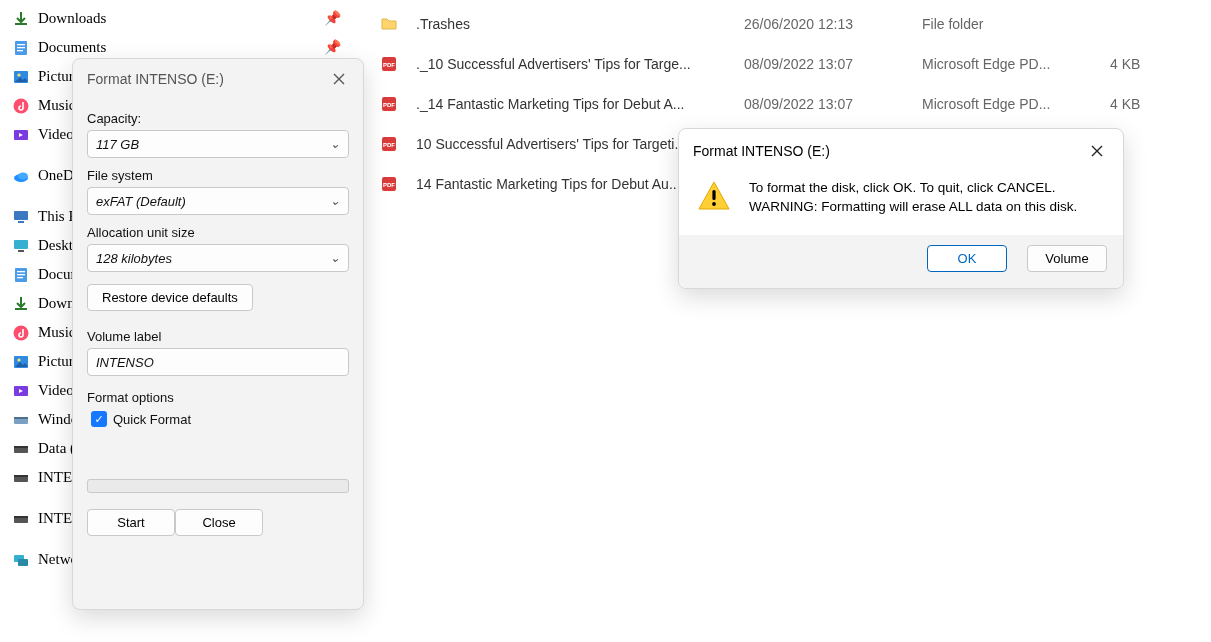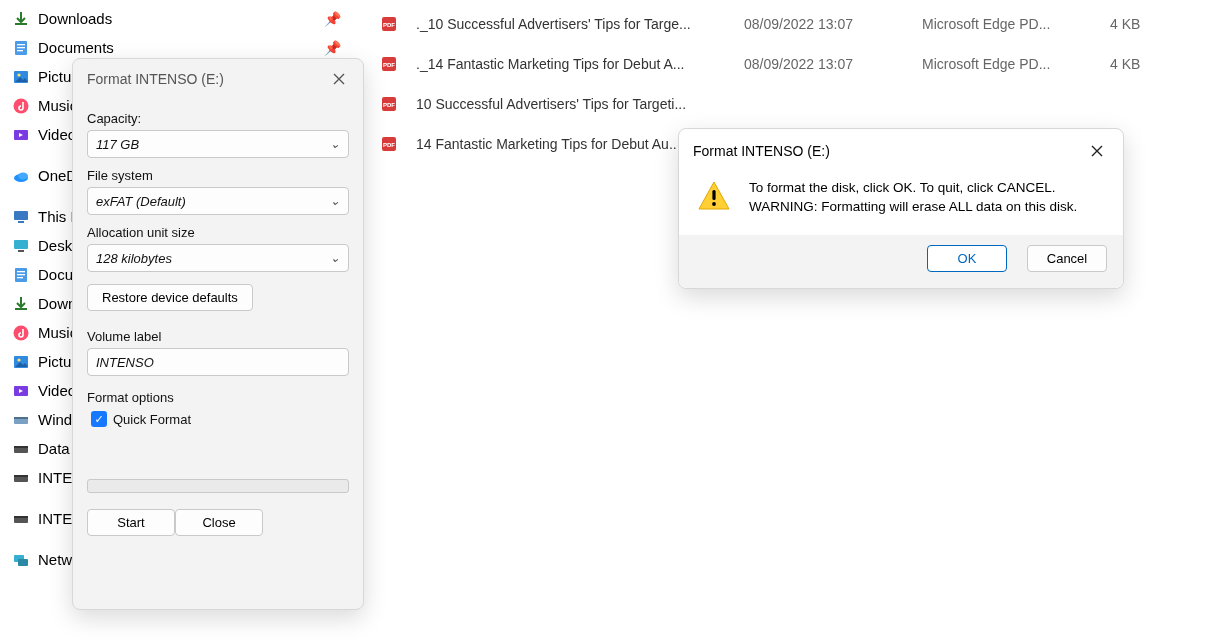--- a/index.html
+++ b/index.html
@@ -23,20 +23,21 @@
 }
 .sidebar-item {
   display: flex;
   align-items: center;
   gap: 8px;
   padding: 4px 6px;
   font-size: 15px;
   color: #000;
   height: 29px;
   position: relative;
+  font-family: Liberation Serif, serif;
 }
 .sidebar-item .pin {
   position: absolute;
   right: 18px;
   color: #666;
   font-size: 14px;
 }
 .icon-box {
   width: 18px; height: 18px;
   display: inline-flex;
@@ -365,20 +366,31 @@
         </svg>
       </span>
       <span>Network</span>
     </div>
   </div>
 
 <div class="file-list" id="file-list">
     <div class="file-row">
       <span class="folder-icon">
         <svg width="18" height="18" viewBox="0 0 18 18">
+          <path d="M2 4 H7 L9 6 H16 V14 H2 Z" fill="#ffd56b" stroke="#e0b44a"></path>
+        </svg>
+      </span>
+      <span class="fname">.Trashes</span>
+      <span class="fdate">26/06/2020 12:13</span>
+      <span class="ftype">File folder</span>
+      <span class="fsize"></span>
+    </div>
+    <div class="file-row">
+      <span class="folder-icon">
+        <svg width="18" height="18" viewBox="0 0 18 18">
           <rect x="2" y="2" width="14" height="14" rx="2" fill="#d93b3b"></rect>
           <text x="9" y="12" font-size="6" font-family="Arial" fill="#fff" text-anchor="middle" font-weight="bold">PDF</text>
         </svg>
       </span>
       <span class="fname">._10 Successful Advertisers' Tips for Targe...</span>
       <span class="fdate">08/09/2022 13:07</span>
       <span class="ftype">Microsoft Edge PD...</span>
       <span class="fsize">4 KB</span>
     </div>
     <div class="file-row">
@@ -490,15 +502,15 @@
         <circle cx="17" cy="25" r="1.9" fill="#000"></circle>
       </svg>
     </span>
     <div>
       <div>To format the disk, click OK. To quit, click CANCEL.</div>
       <div>WARNING: Formatting will erase ALL data on this disk.</div>
     </div>
   </div>
   <div class="warn-footer">
     <button class="btn primary">OK</button>
-    <button class="btn">Cancel</button>
+    <button class="btn">Volume</button>
   </div>
 </div>
 
 </body></html>

